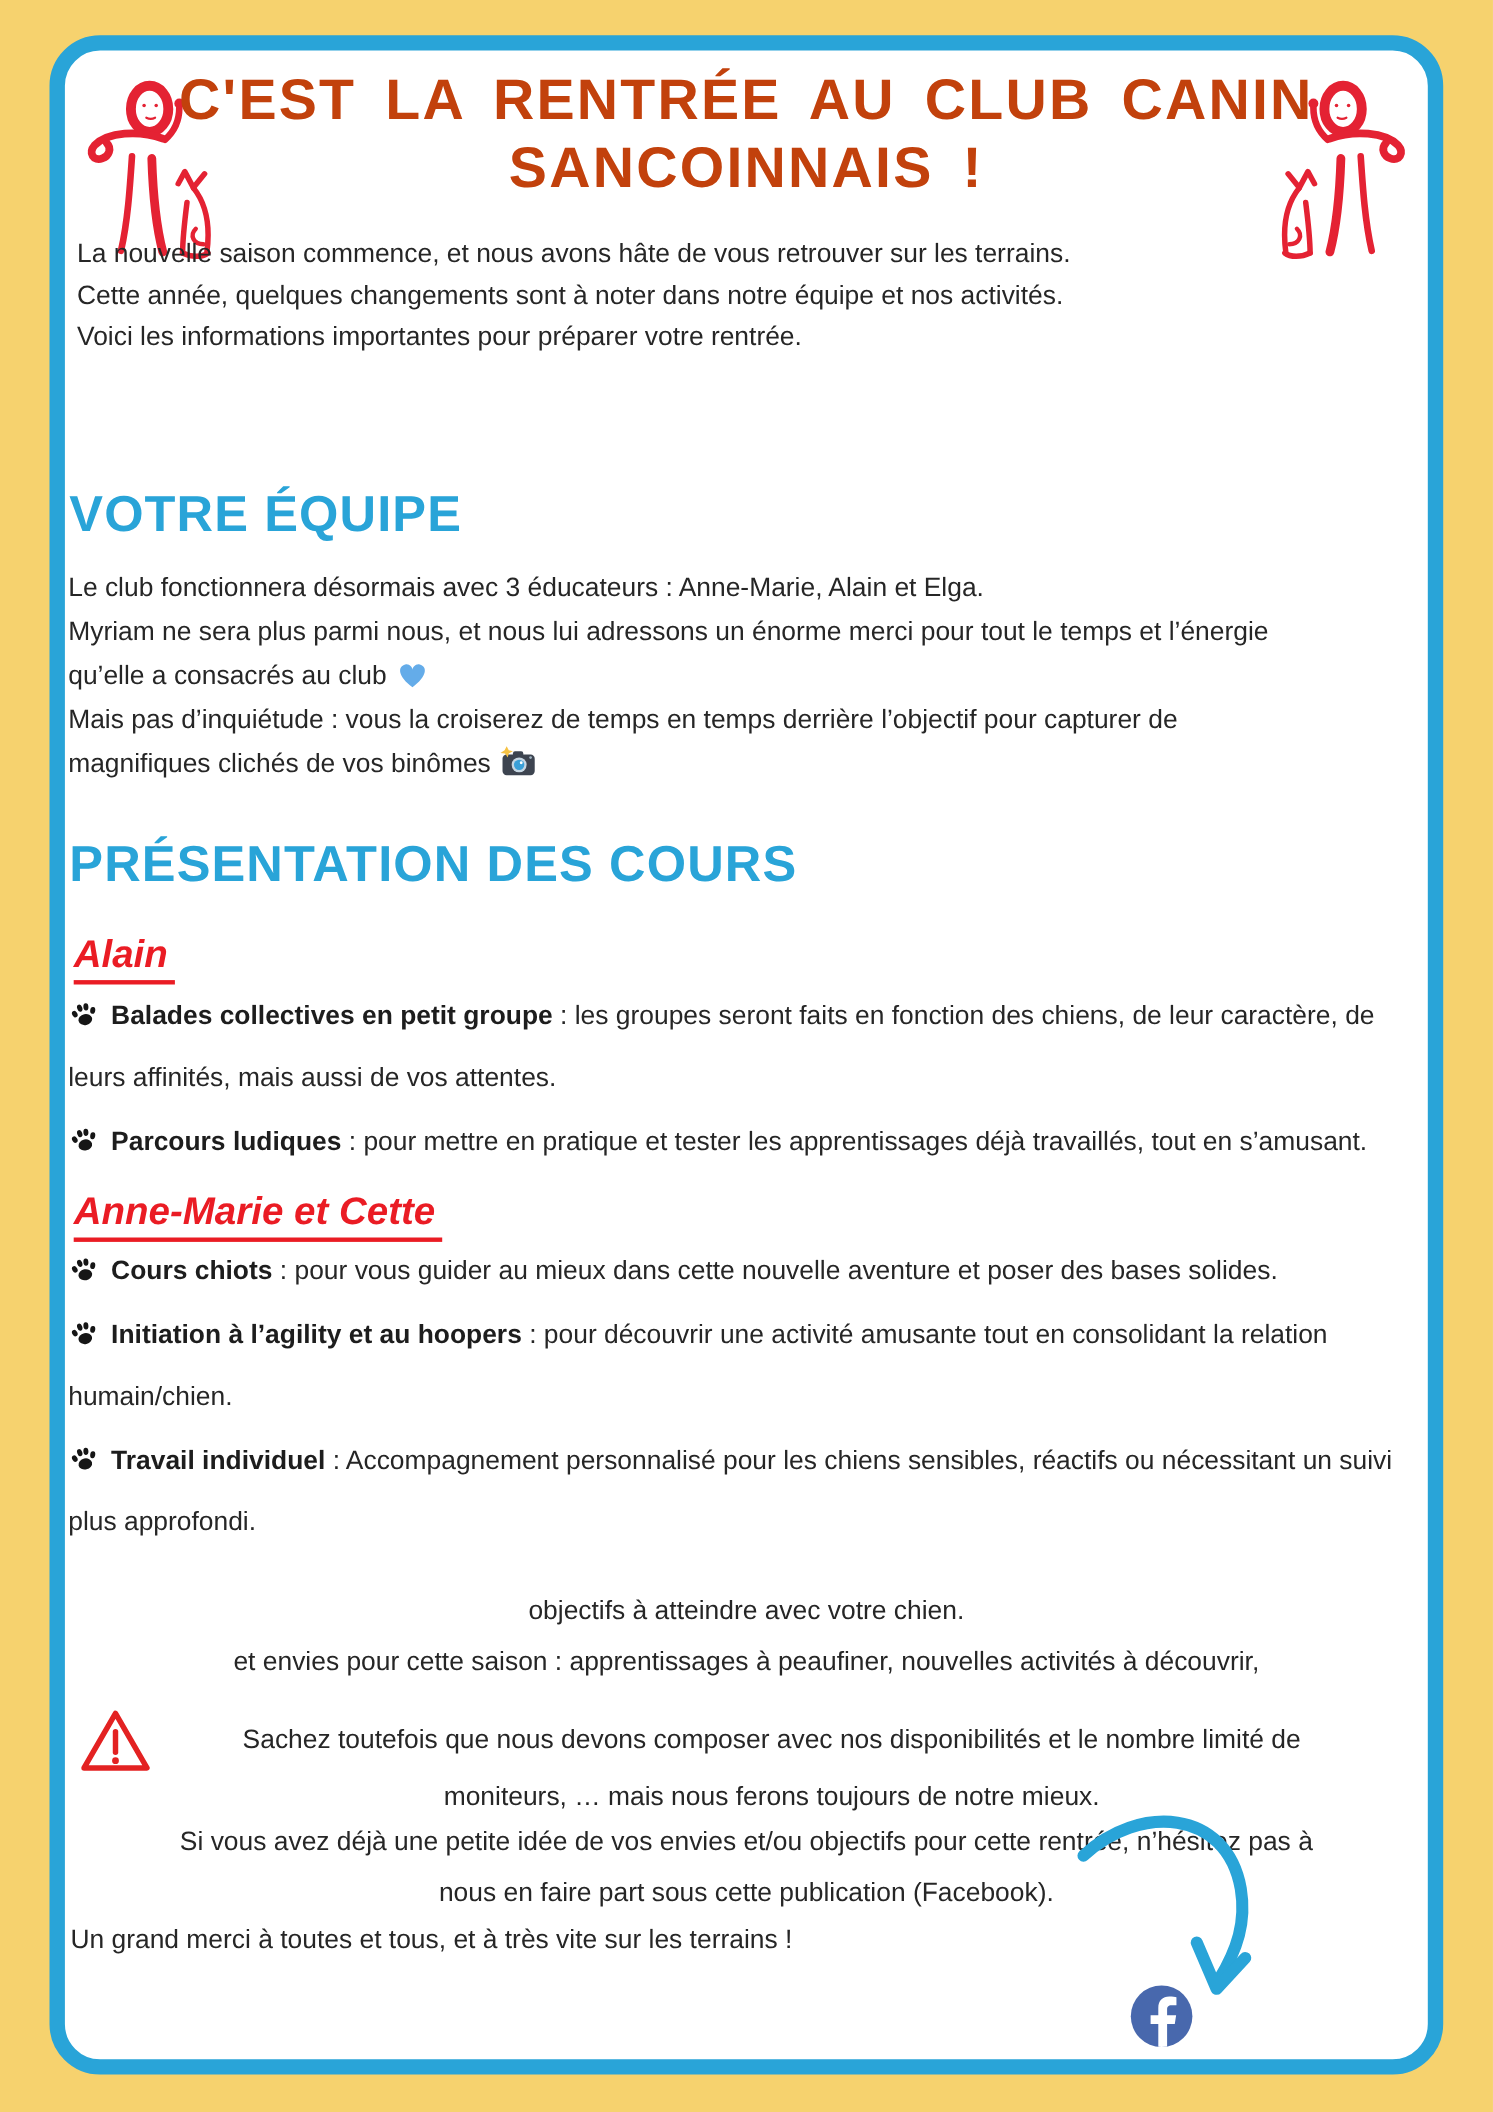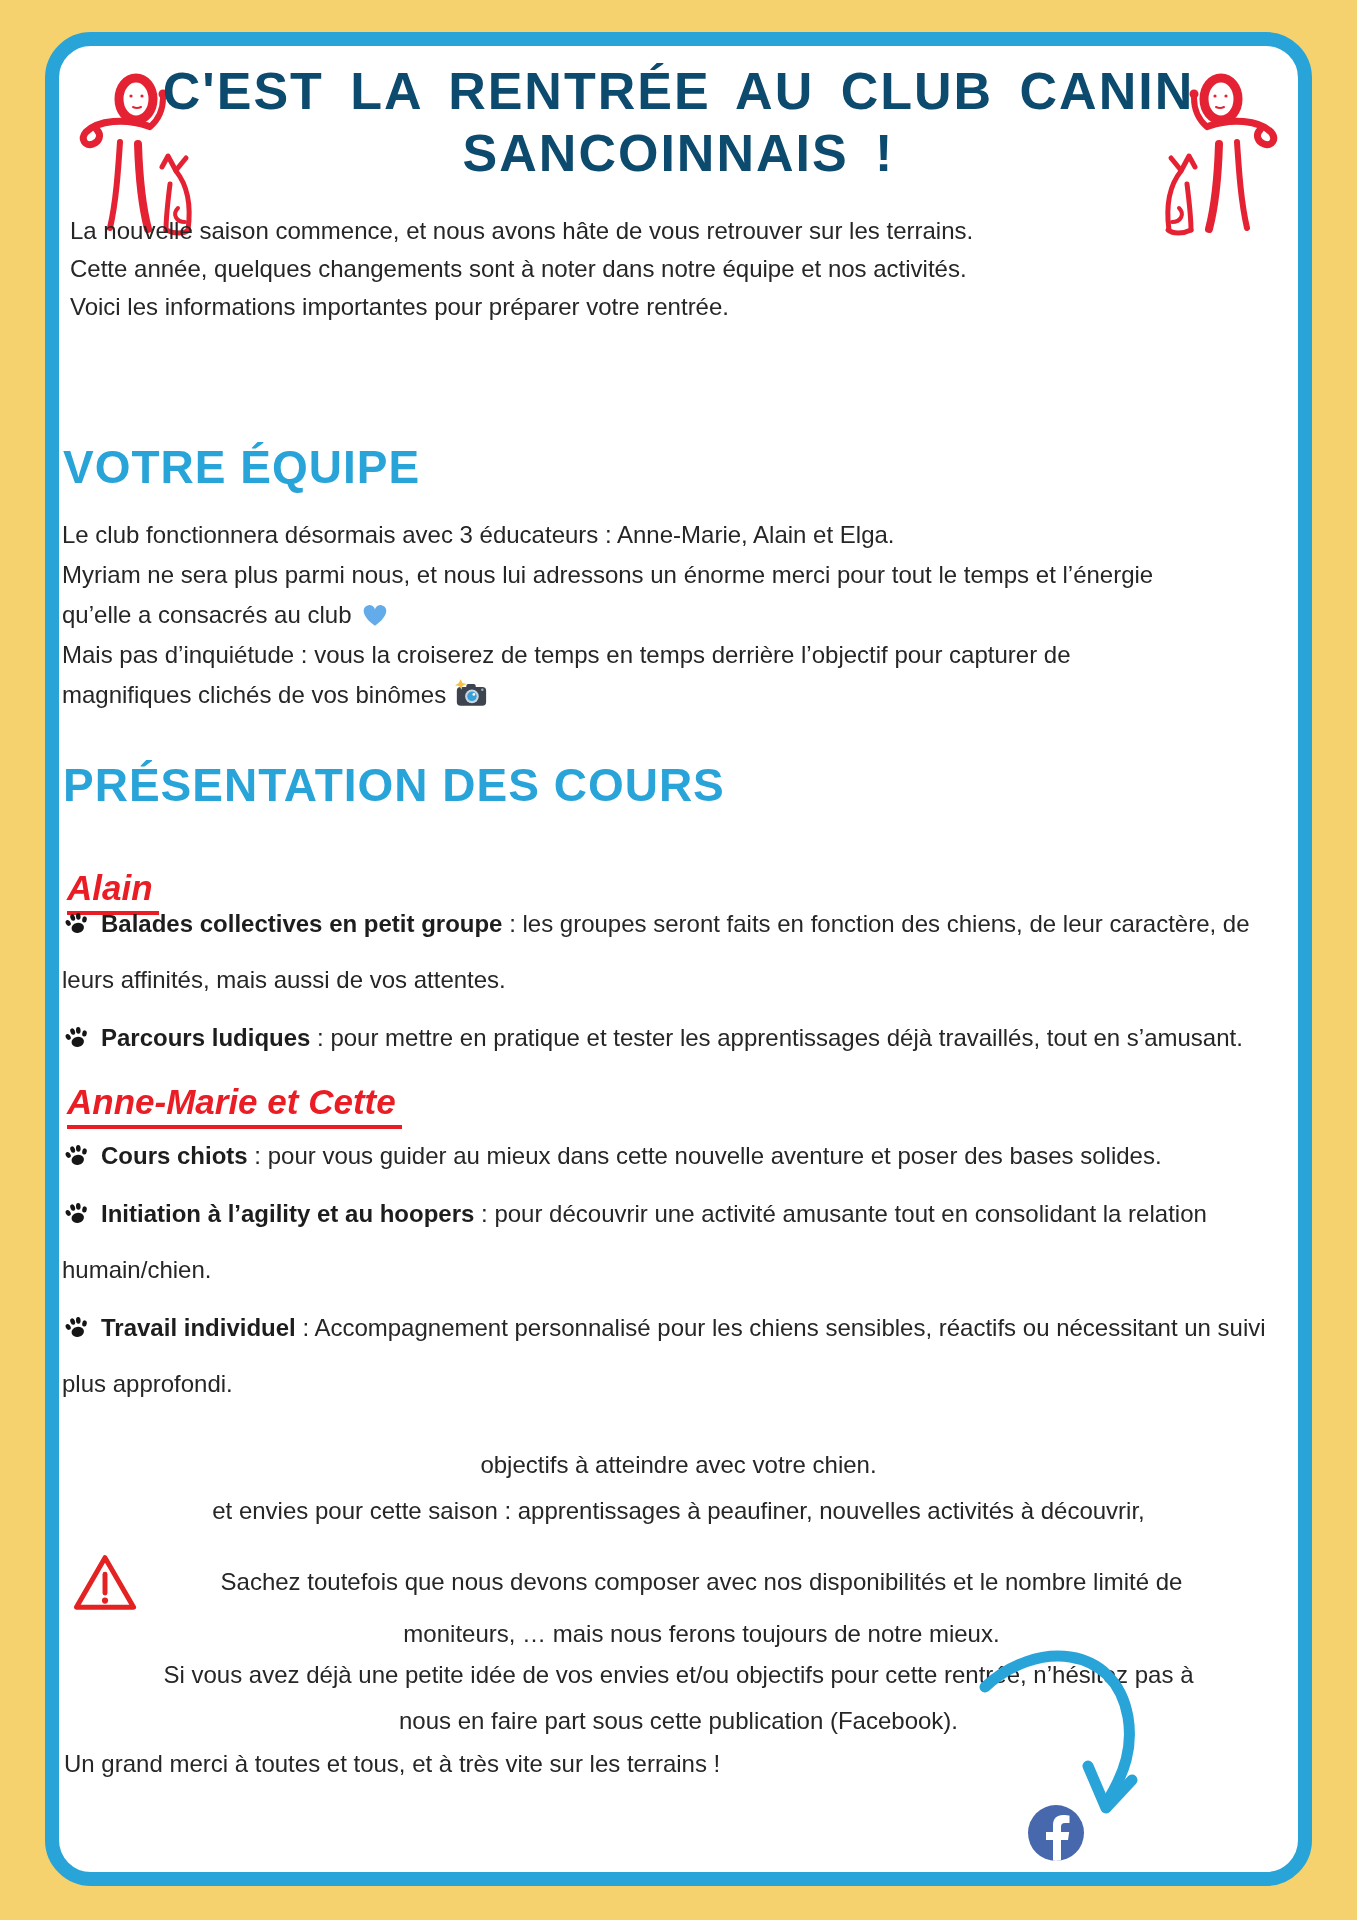--- a/index.html
+++ b/index.html
@@ -15,21 +15,21 @@
     position:absolute; left:45px; top:32px; right:45px; bottom:34px;
     background:#ffffff;
     border:14px solid #29A4D8;
     border-radius:46px;
   }
   .abs { position:absolute; }
 
   .title {
     left:150px; right:150px; top:60px;
     text-align:center;
-    color:#0c4a6e;
+    color:#c2410c;
     font-size:52px; font-weight:bold;
     letter-spacing:2px; word-spacing:10px;
     line-height:62px;
   }
   .mascot { width:130px; height:170px; }
   .mascot.flip { transform:scaleX(-1); }
 
   .intro { left:70px; right:70px; top:212px; text-align:left; font-size:24px; line-height:38px; }
 
   .h-blue {
@@ -37,21 +37,21 @@
   }
   .team-head { left:63px; top:440px; }
   .team-text { left:62px; right:60px; top:515px; font-size:24px; line-height:40px; }
 
   .courses-head { left:63px; top:758px; }
 
   .trainer {
     color:#EA1C24; font-size:35px; font-weight:bold; font-style:italic;
   }
   .trainer span { display:inline-block; border-bottom:4px solid #EA1C24; padding:0 6px 3px 0; }
-  .trainer-alain { left:67px; top:868px;font-style:italic; }
+  .trainer-alain { left:67px; top:848px;font-style:italic; }
   .trainer-anne  { left:67px; top:1082px; }
 
   .bullets { font-size:24px; line-height:56px; }
   .bullets-alain { left:62px; right:60px; top:896px; }
   .bullets-anne  { left:62px; right:60px; top:1128px; }
   .bullet { margin-bottom:2px; }
   .paw { display:inline-block; width:25px; height:25px; vertical-align:-4px; margin-right:14px; transform:rotate(-12deg); }
   .bullet b { font-weight:bold; color:#1d1d1d; }
 
   .closing1 { left:64px; right:64px; top:1442px; text-align:center; font-size:24px; line-height:46px; }

